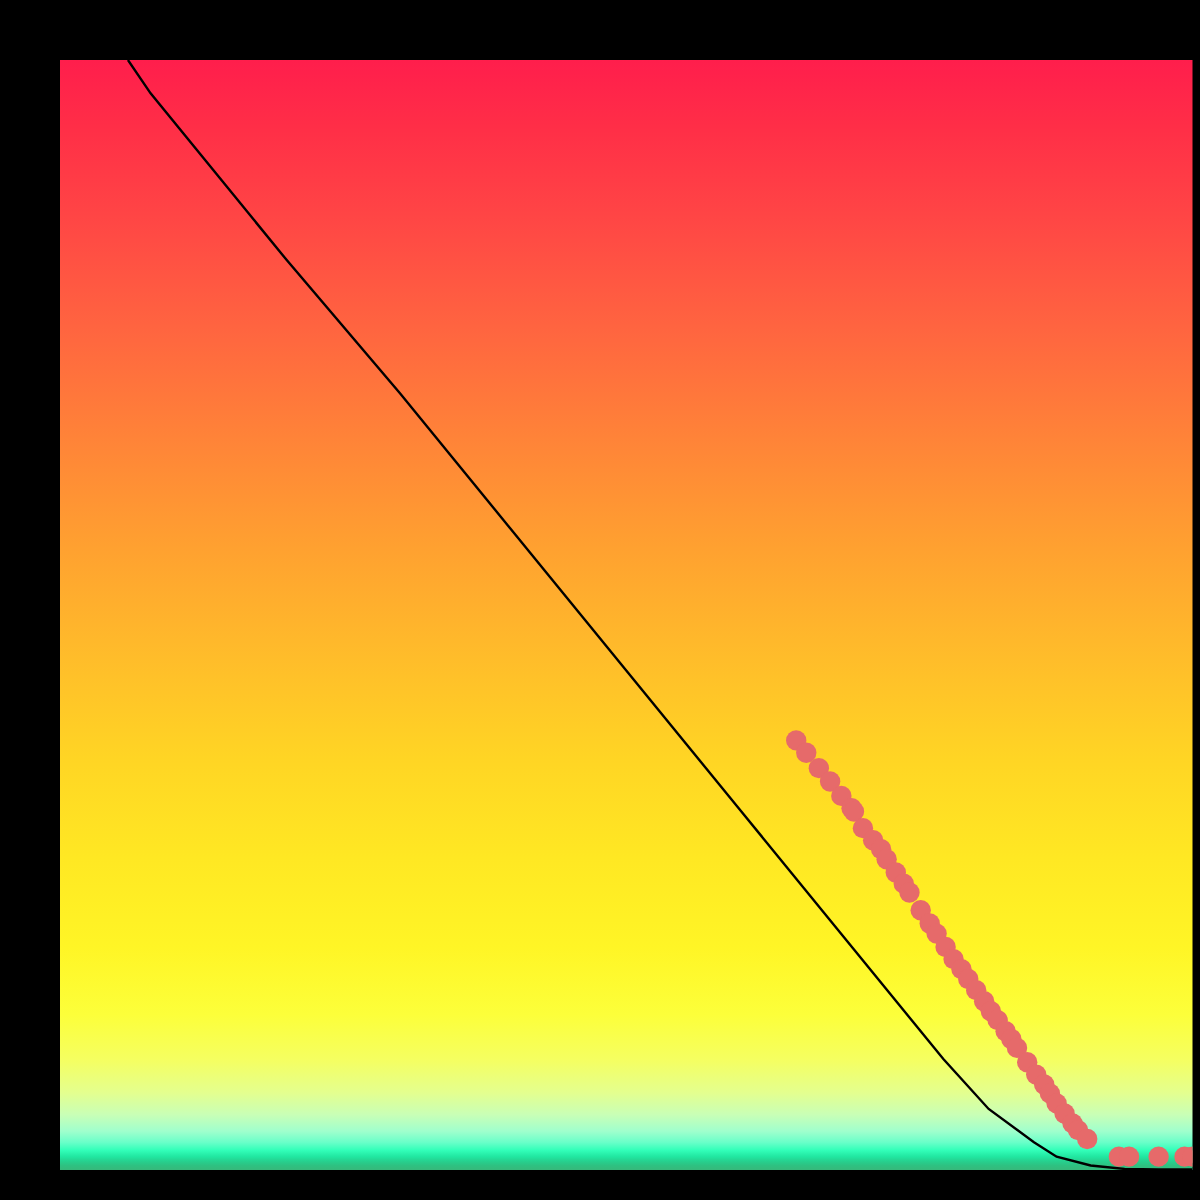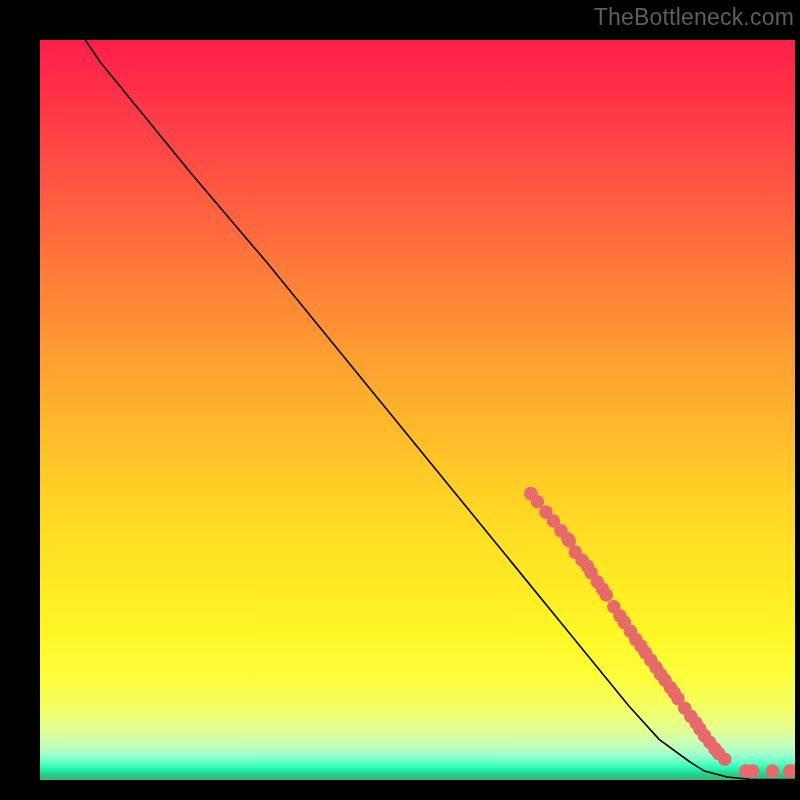--- a/index.html
+++ b/index.html
@@ -65,21 +65,20 @@
     position: absolute;
     inset: 0;
     width: 100%;
     height: 100%;
   }
 </style>
 </head>
 <body>
 
 <div class="wrap">
-  <div class="attribution">TheBottleneck.com</div>
   <div class="plot">
     <div class="gradient"></div>
     <svg class="curve" viewBox="0 0 755 740" preserveAspectRatio="none">
       <path id="curve-path" fill="none" stroke="#000" stroke-width="1.6" d="M45.3 0.0 L60.4 22.2 L90.6 59.2 L151.0 133.2 L226.5 222.0 L302.0 314.5 L377.5 407.0 L453.0 499.5 L528.5 592.0 L588.9 666.0 L619.1 699.3 L649.3 721.5 L664.4 731.1 L687.1 737.0 L709.7 739.3 L732.4 739.6 L755.0 739.6"></path>
       <g id="markers">
           <circle cx="490.8" cy="453.6" r="6.8" fill="#e66a6a"></circle>
           <circle cx="497.5" cy="461.8" r="6.8" fill="#e66a6a"></circle>
           <circle cx="505.9" cy="472.1" r="6.8" fill="#e66a6a"></circle>
           <circle cx="513.4" cy="481.0" r="6.8" fill="#e66a6a"></circle>
           <circle cx="520.9" cy="490.6" r="6.8" fill="#e66a6a"></circle>

